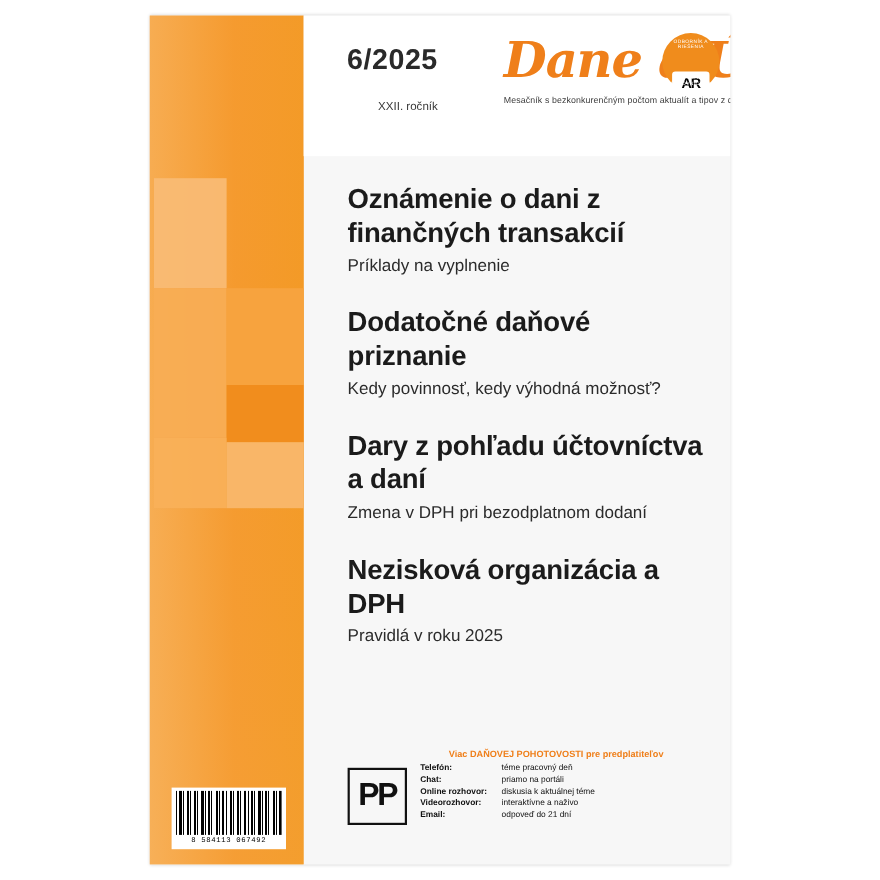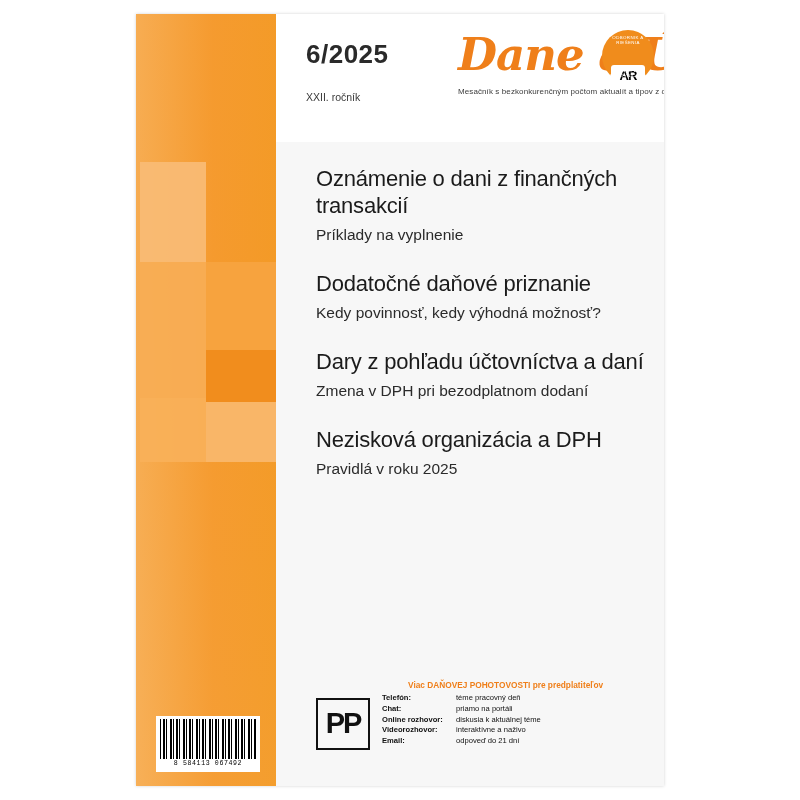--- a/index.html
+++ b/index.html
@@ -71,21 +71,21 @@
     right: 0;
     height: 128px;
     background: #ffffff;
   }
 
   .issue-block {
     position: absolute;
     left: 30px;
     top: 26px;
     width: 92px;
-    text-align: left;
+    text-align: right;
     color: #2a2a2a;
   }
   .issue-num {
     font-size: 26px;
     font-weight: bold;
     letter-spacing: 0.5px;
     line-height: 1.1;
   }
   .issue-year {
     font-size: 10.5px;
@@ -157,22 +157,22 @@
 
   
   .headlines {
     position: absolute;
     left: 180px;
     top: 152px;
     width: 330px;
   }
   .hl { margin-bottom: 27px; }
   .hl-title {
-    font-size: 22px;
-    font-weight: normal;
+    font-size: 25px;
+    font-weight: bold;
     color: #1b1b1b;
     line-height: 1.22;
     letter-spacing: -0.2px;
   }
   .hl-sub {
     margin-top: 5px;
     font-size: 15.5px;
     color: #2b2b2b;
     line-height: 1.25;
   }

